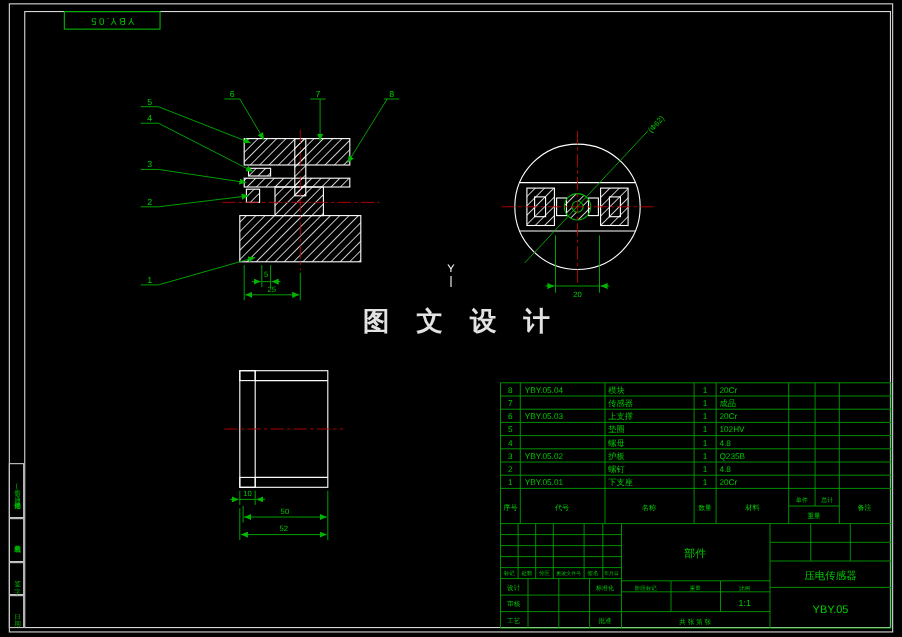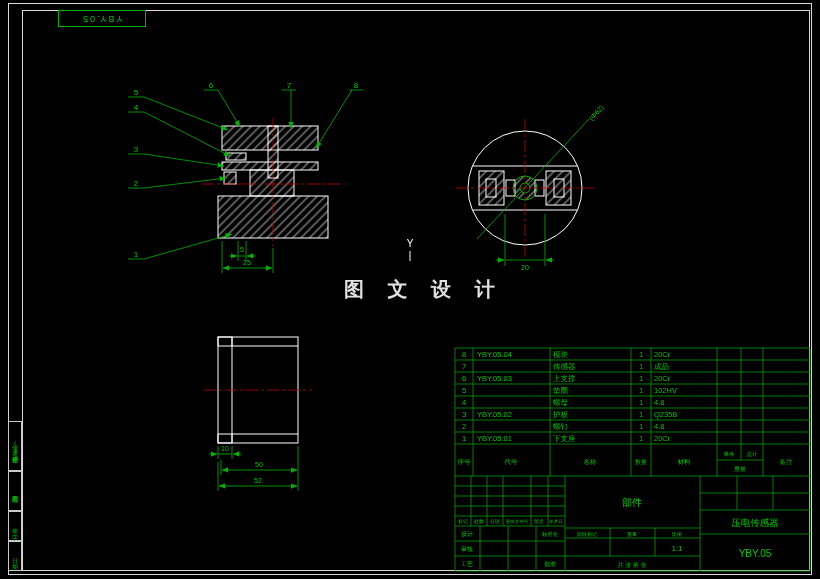--- a/index.html
+++ b/index.html
@@ -9,22 +9,22 @@
   .frame { position:absolute; border:1px solid #d8d8d8; }
   .outer-frame { left:8px; top:3px; width:804px; height:572px; }
   .inner-frame { left:22px; top:10px; width:788px; height:561px; border-width:1.5px; }
   .margin-box { position:absolute; left:8px; width:14px; border:1px solid #c8c8c8;
                 display:flex; align-items:center; justify-content:center; }
   .margin-box span { writing-mode:vertical-rl; text-orientation:upright;
                      font-size:6px; line-height:1; color:#00c000; }
   .corner-box { position:absolute; left:58px; top:10px; width:88px; height:17px;
                 border:1px solid #00b400; display:flex; align-items:center; justify-content:center; }
   .corner-box span { transform:rotate(180deg); color:#00c000; font-size:9px; letter-spacing:2px; }
-  .watermark { position:absolute; left:344px; top:276px; color:#e2e2e2;
-               font-size:20px; font-weight:bold; letter-spacing:9px; white-space:nowrap; }
+  .watermark { position:absolute; left:330px; top:276px; color:#e2e2e2;
+               font-size:24px; font-weight:bold; letter-spacing:9px; white-space:nowrap; }
   svg { position:absolute; left:0; top:0; }
   svg text { font-family:"Liberation Sans", sans-serif; }
   .part  { fill:url(#hatch); stroke:#ffffff; stroke-width:1; }
   .wline { stroke:#ffffff; stroke-width:1; fill:none; }
   .gline { stroke:#00b400; stroke-width:0.8; fill:none; }
   .cline { stroke:#c00000; stroke-width:0.8; fill:none; stroke-dasharray:12 3 3 3; }
   .tb    { stroke:#00a000; stroke-width:0.8; fill:none; }
   .gt    { fill:#00c800; }
   .wt    { fill:#ffffff; }
 </style>

